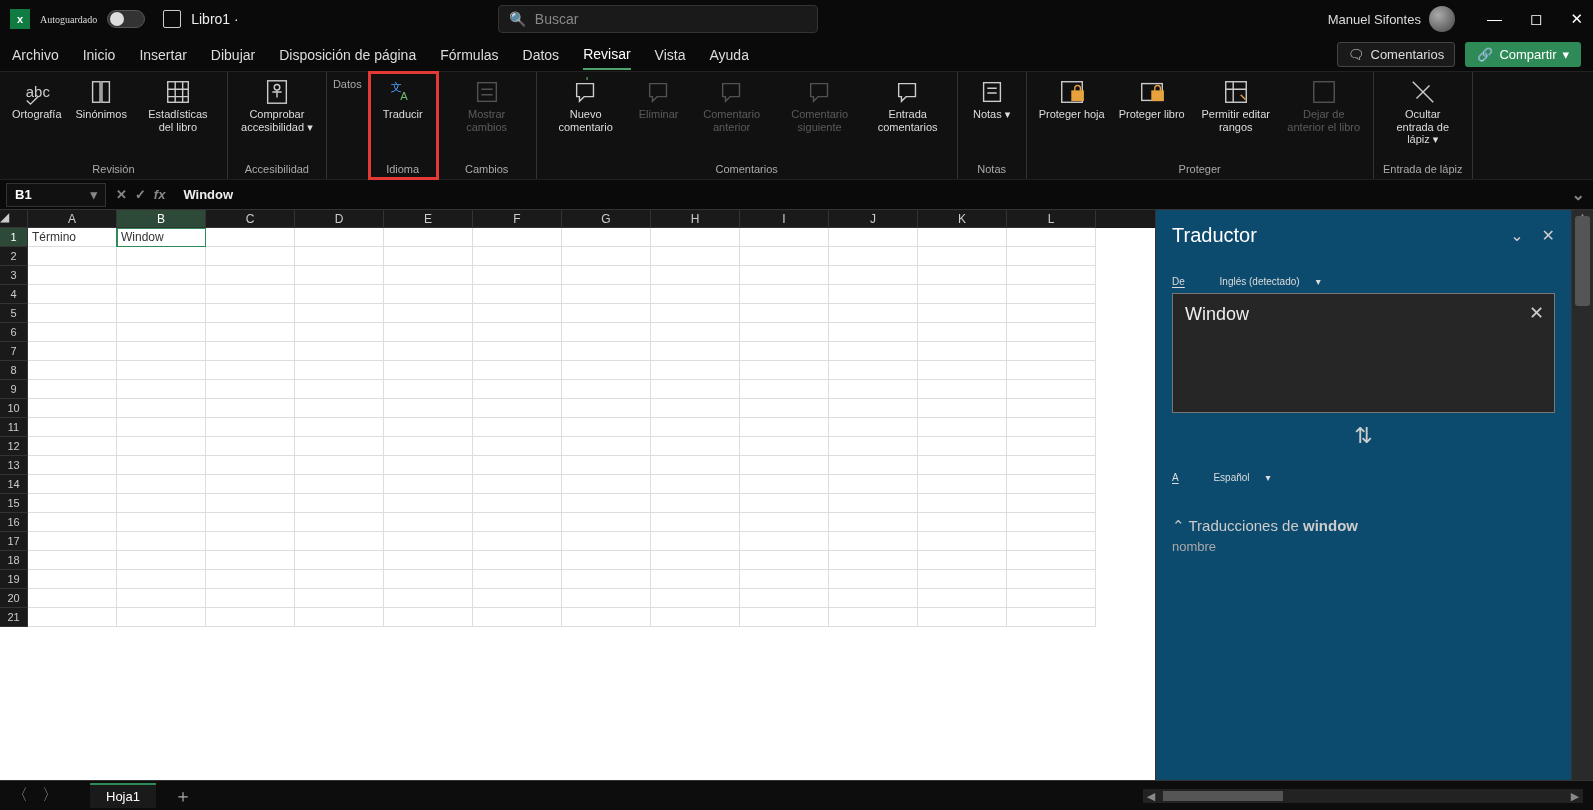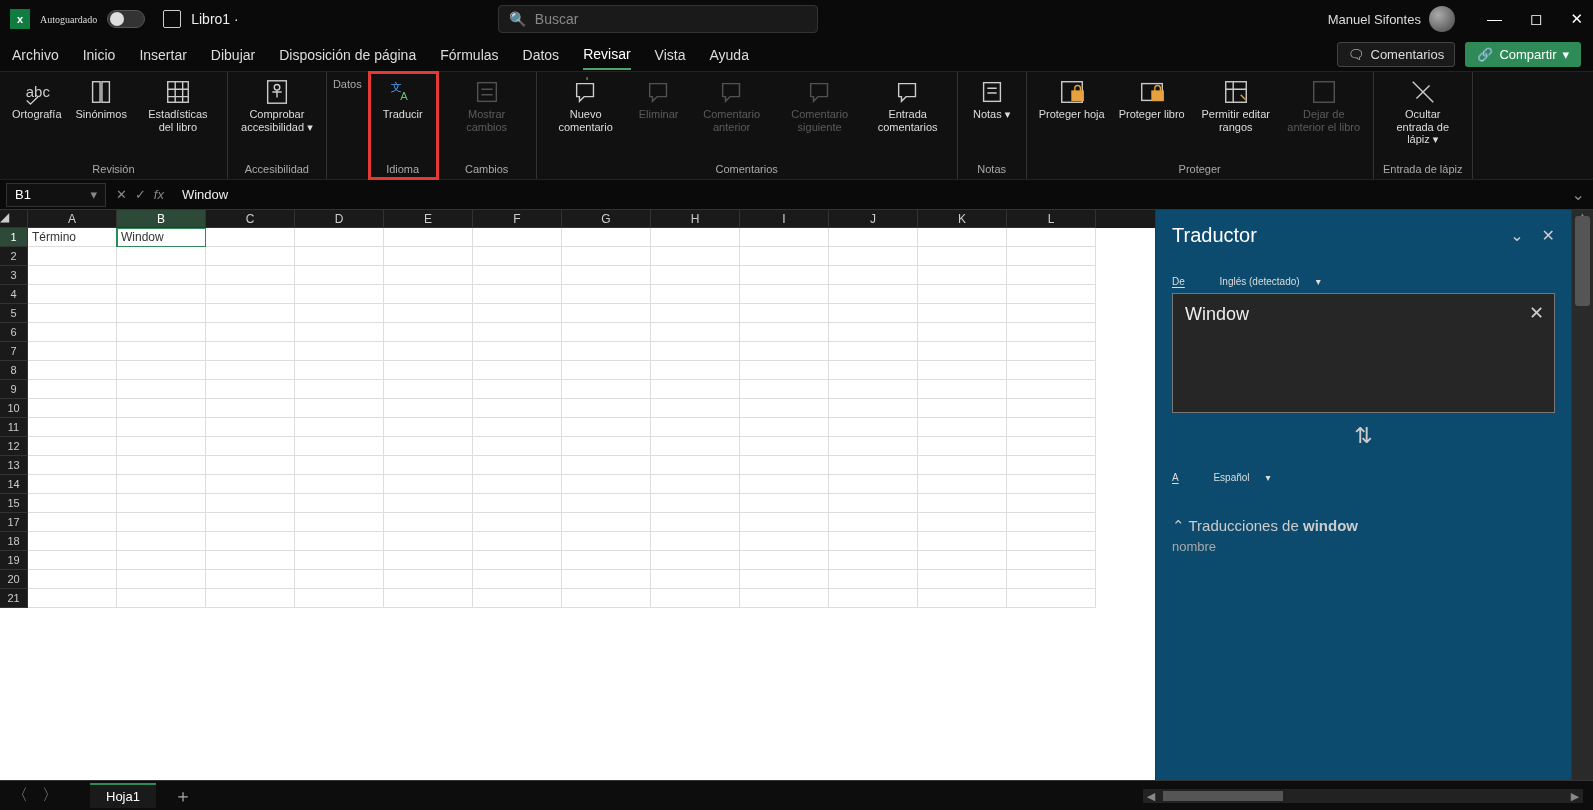--- a/index.html
+++ b/index.html
@@ -31,21 +31,21 @@
 .grp .items { display:flex; gap:2px; flex:1; align-items:flex-start; }
 .rbtn { display:flex; flex-direction:column; align-items:center; justify-content:flex-start; padding:2px 6px; cursor:pointer; min-width:56px; text-align:center; }
 .rbtn.disabled { opacity:.35; cursor:default; }
 .rbtn .ic { width:28px; height:28px; display:flex; align-items:center; justify-content:center; margin-bottom:2px; }
 .rbtn .lbl { font-size:11px; color:#ddd; line-height:1.15; max-width:74px; }
 .grp .gname { font-size:11px; color:#aaa; padding:2px 0; }
 .highlight { outline:3px solid #e53935; outline-offset:-2px; }
 
 svg { stroke:#ccc; fill:none; }
 
-.fbar { display:flex; align-items:center; height:30px; background:#0a0a0a; border-bottom:1px solid #333; }
+.fbar { display:flex; align-items:center; height:30px; background:#0a0a0a; border-bottom:1px solid #333;font-weight:bold; }
 .namebox { width:100px; padding:0 8px; font-size:13px; color:#fff; background:#111; border:1px solid #333; height:24px; display:flex; align-items:center; justify-content:space-between; margin-left:6px; }
 .fbar .fxsym { margin:0 10px; display:flex; gap:8px; color:#888; font-size:13px; align-items:center; }
 .fbar .finput { flex:1; padding:0 8px; color:#eee; font-size:13px; }
 .fbar .caret { margin-left:auto; margin-right:8px; color:#888; cursor:pointer; }
 
 .workarea { display:flex; height:calc(810px - 38px - 34px - 108px - 30px - 30px); }
 
 .sheet { flex:1; display:flex; flex-direction:column; background:#fff; color:#222; overflow:hidden; position:relative; }
 .colhdr { display:flex; background:#1a1a1a; color:#ccc; font-size:12px; height:18px; }
 .colhdr .corner { width:28px; border-right:1px solid #333; border-bottom:1px solid #333; }
@@ -576,20 +576,35 @@
           <div class="cell"></div>
           <div class="cell"></div>
           <div class="cell"></div>
           <div class="cell"></div>
           <div class="cell"></div>
           <div class="cell"></div>
           <div class="cell"></div>
           <div class="cell"></div>
         </div>
         <div class="row">
+          <div class="rh">16</div>
+          <div class="cell"></div>
+          <div class="cell"></div>
+          <div class="cell"></div>
+          <div class="cell"></div>
+          <div class="cell"></div>
+          <div class="cell"></div>
+          <div class="cell"></div>
+          <div class="cell"></div>
+          <div class="cell"></div>
+          <div class="cell"></div>
+          <div class="cell"></div>
+          <div class="cell"></div>
+        </div>
+        <div class="row">
           <div class="rh">17</div>
           <div class="cell"></div>
           <div class="cell"></div>
           <div class="cell"></div>
           <div class="cell"></div>
           <div class="cell"></div>
           <div class="cell"></div>
           <div class="cell"></div>
           <div class="cell"></div>
           <div class="cell"></div>

